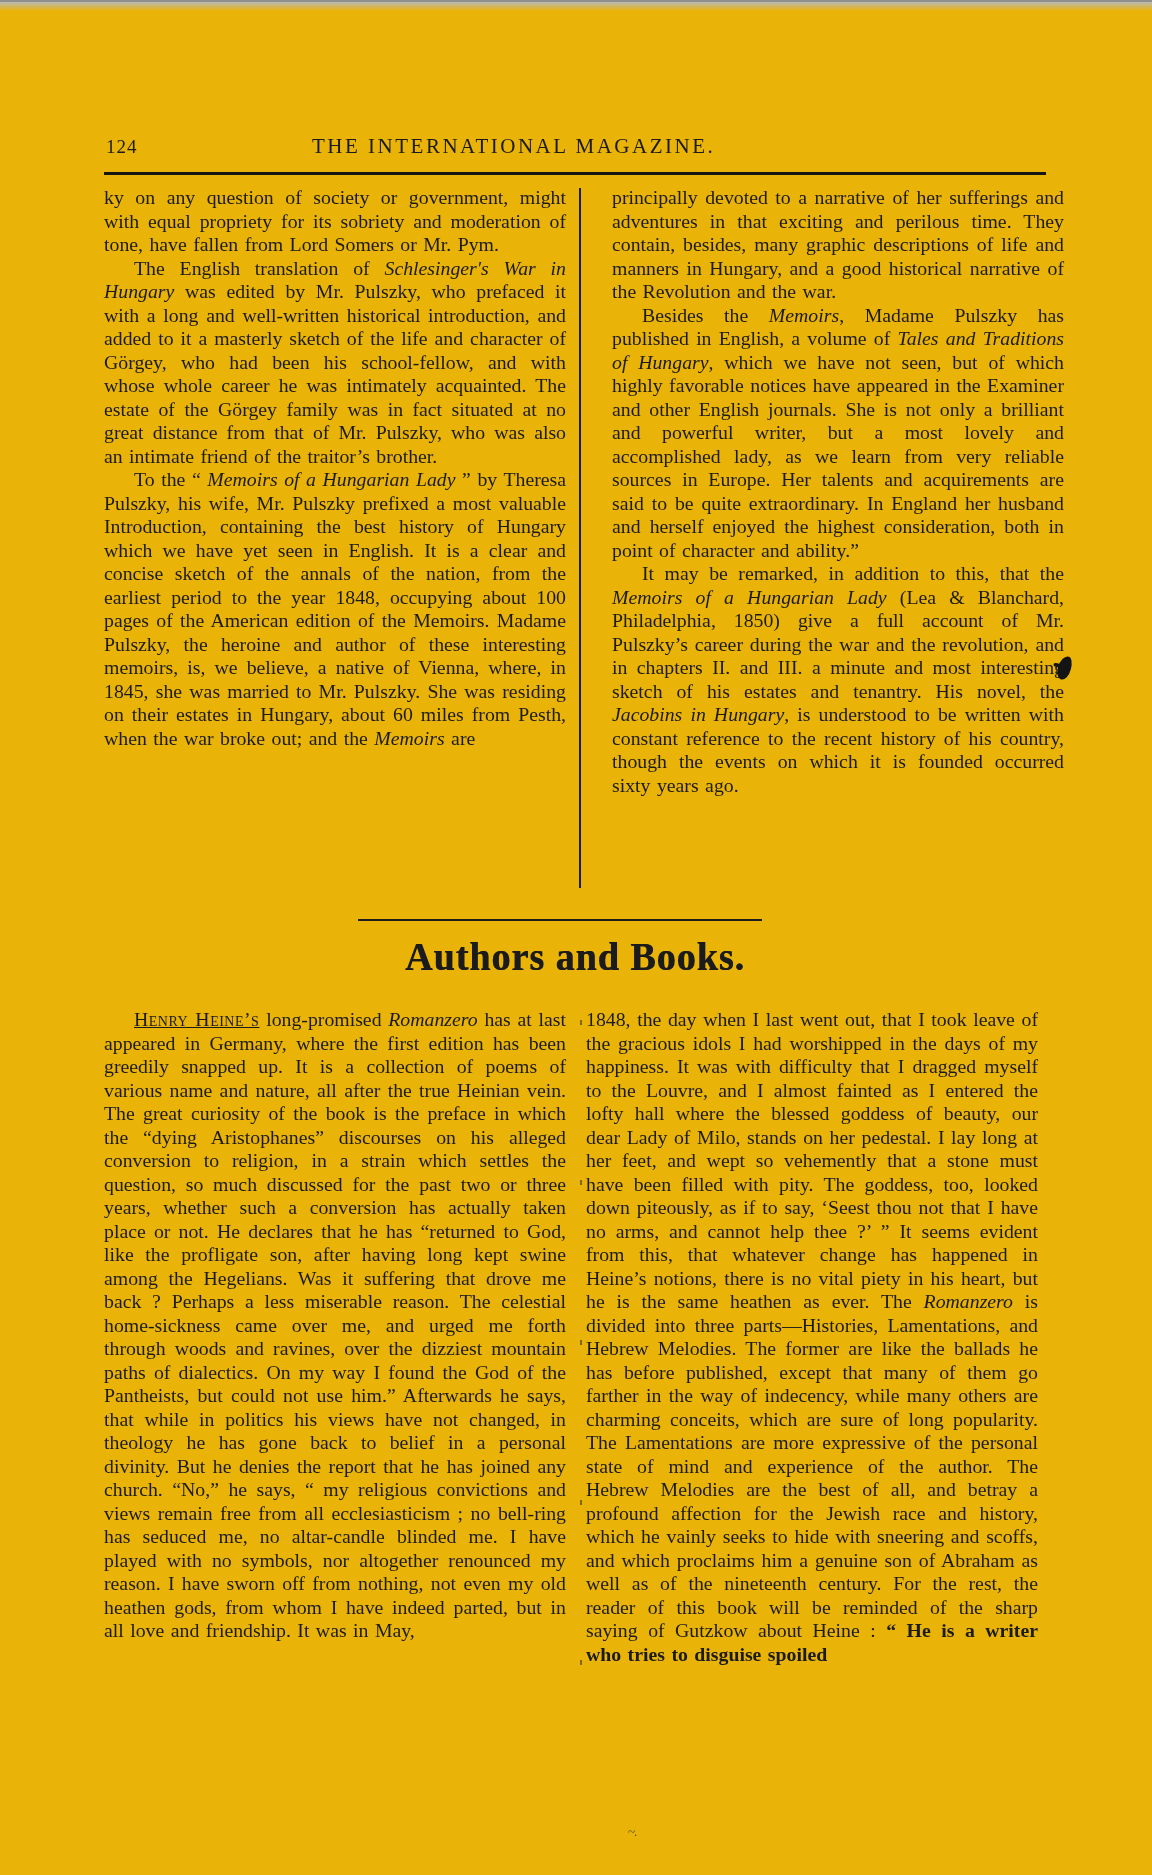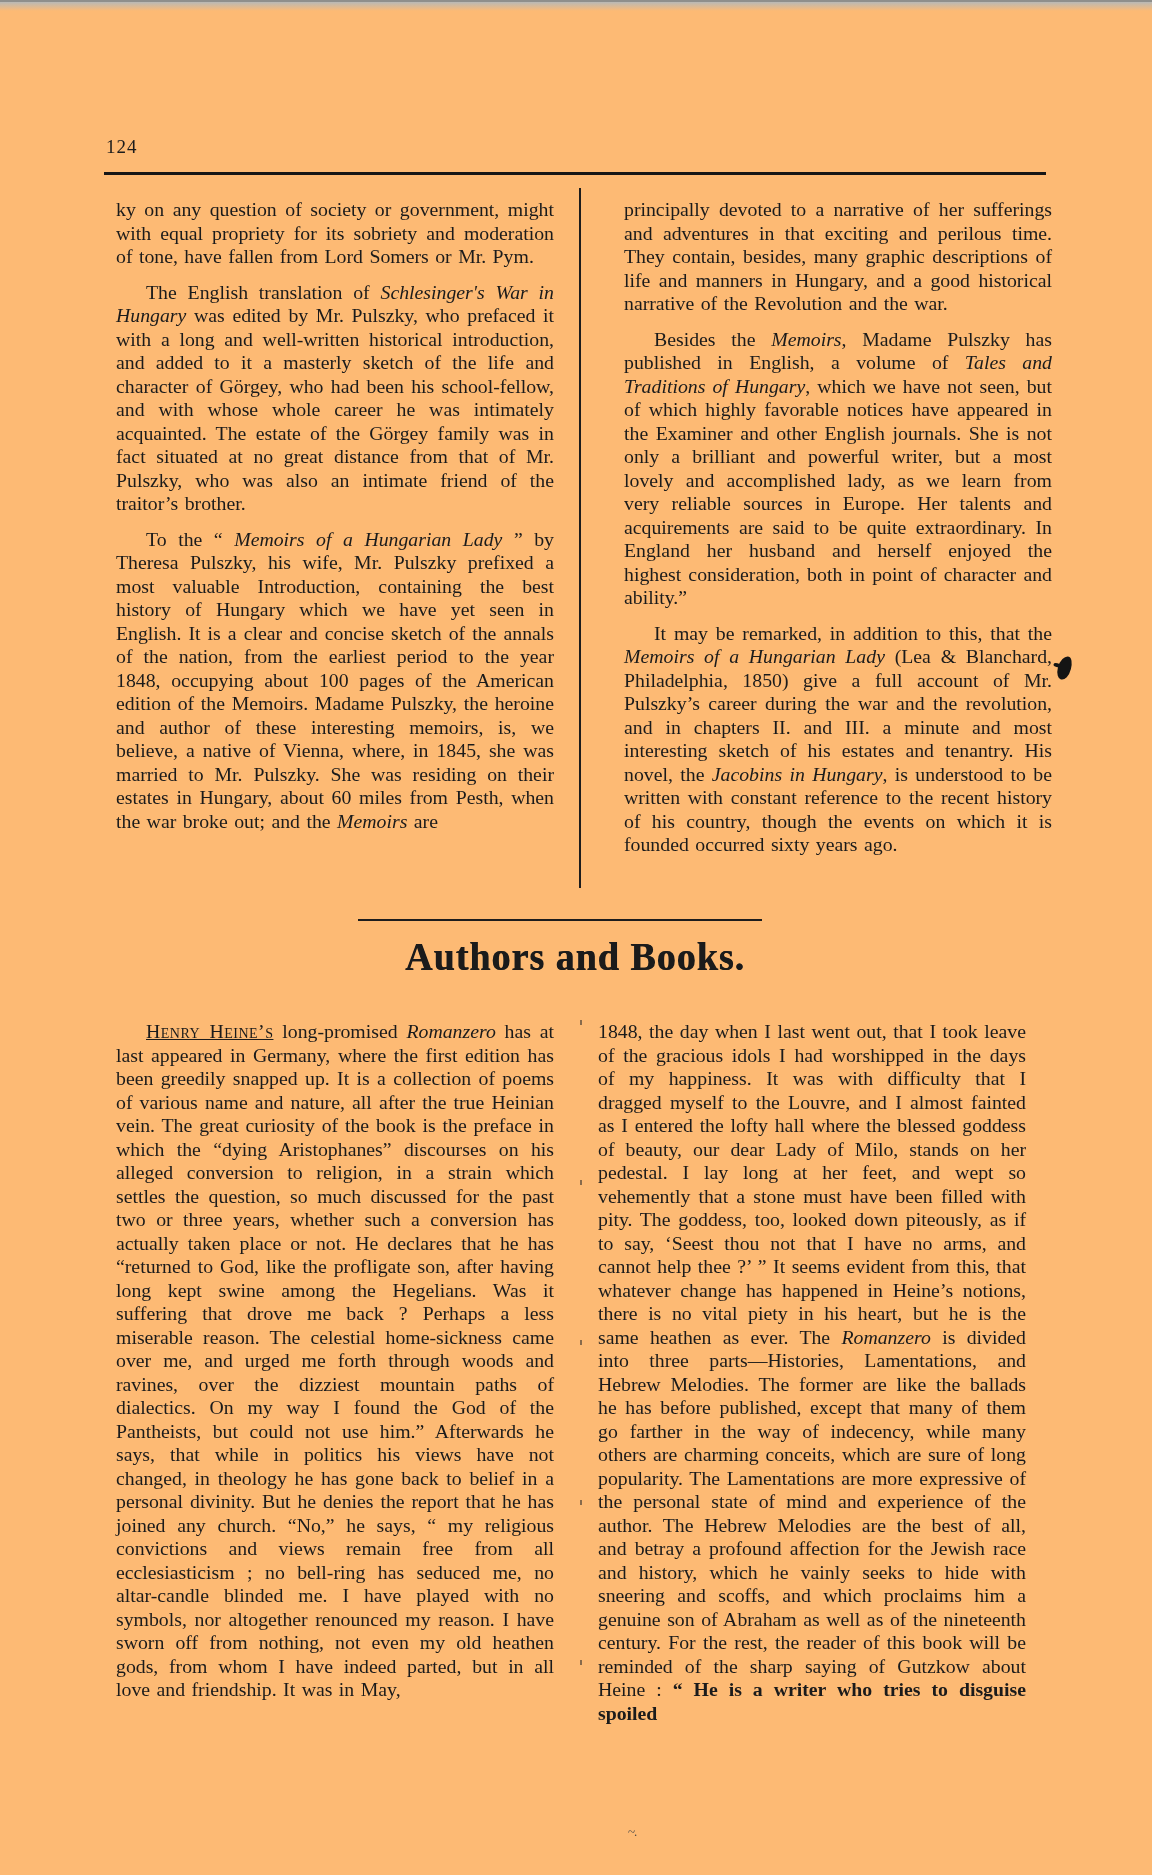--- a/index.html
+++ b/index.html
@@ -1,20 +1,20 @@
 <!DOCTYPE html>
 <html><head>
 <meta charset="utf-8">
 <style>
   html, body { margin: 0; padding: 0; background: #ffffff; }
   .page {
     position: relative;
     width: 1152px;
     height: 1875px;
-    background: #fdba74;
+    background: #eab308;
     overflow: hidden;
     font-family: "Liberation Serif", "DejaVu Serif", serif;
     color: #1b1b1b;
   }
   .scan-top-edge {
     position: absolute; top: 0; left: 0; width: 100%; height: 9px;
     background: linear-gradient(#b9b9b6, rgba(250,250,248,0));
     border-top: 2px solid #8f8f8c;
   }
   .page-number {
@@ -28,21 +28,21 @@
   .header-rule {
     position: absolute; left: 104px; top: 172px; width: 942px; height: 3px;
     background: #161616;
   }
   .col {
     position: absolute;
     font-size: 19.8px;
     line-height: 23.5px;
     word-spacing: 1.5px;
   }
-  .col p { margin: 12px; text-align: justify; }
+  .col p { margin: 0; text-align: justify; }
   .col p.indent { text-indent: 30px; }
   .run-i  { font-style: italic; }
   .run-sc { font-variant: small-caps; letter-spacing: 0.5px; text-decoration: underline; }
   .run-b  { font-weight: bold; }
   #a1-left  { left: 104px; top: 186px; width: 462px; }
   #a1-right { left: 612px; top: 186px; width: 452px; }
   .vrule-1 {
     position: absolute; left: 579px; top: 188px; width: 2px; height: 700px;
     background: #1d1d1d;
   }
@@ -79,20 +79,21 @@
     color: #4a4a48; font-size: 13px; letter-spacing: -1px;
   }
 </style>
 </head>
 <body>
 
 <div class="page">
   <div class="scan-top-edge"></div>
 
   <div class="page-number">124</div>
+  <div class="journal-title">THE INTERNATIONAL MAGAZINE.</div>
   <div class="header-rule"></div>
 
   <div class="col" id="a1-left">
       <p><span class="run-n">ky on any question of society or government, might with equal propriety for its sobriety and moderation of tone, have fallen from Lord Somers or Mr. Pym.</span></p>
       <p class="indent"><span class="run-n">The English translation of </span><span class="run-i">Schlesinger's War in Hungary</span><span class="run-n"> was edited by Mr. Pulszky, who prefaced it with a long and well-written historical introduction, and added to it a masterly sketch of the life and character of Görgey, who had been his school-fellow, and with whose whole career he was intimately acquainted. The estate of the Görgey family was in fact situated at no great distance from that of Mr. Pulszky, who was also an intimate friend of the traitor’s brother.</span></p>
       <p class="indent"><span class="run-n">To the “ </span><span class="run-i">Memoirs of a Hungarian Lady</span><span class="run-n"> ” by Theresa Pulszky, his wife, Mr. Pulszky prefixed a most valuable Introduction, containing the best history of Hungary which we have yet seen in English. It is a clear and concise sketch of the annals of the nation, from the earliest period to the year 1848, occupying about 100 pages of the American edition of the Memoirs.  Madame Pulszky, the heroine and author of these interesting memoirs, is, we believe, a native of Vienna, where, in 1845, she was married to Mr. Pulszky.  She was residing on their estates in Hungary, about 60 miles from Pesth, when the war broke out; and the </span><span class="run-i">Memoirs</span><span class="run-n"> are</span></p>
     </div>
   <div class="vrule-1"></div>
   <div class="col" id="a1-right">
       <p><span class="run-n">principally devoted to a narrative of her sufferings and adventures in that exciting and perilous time.  They contain, besides, many graphic descriptions of life and manners in Hungary, and a good historical narrative of the Revolution and the war.</span></p>

